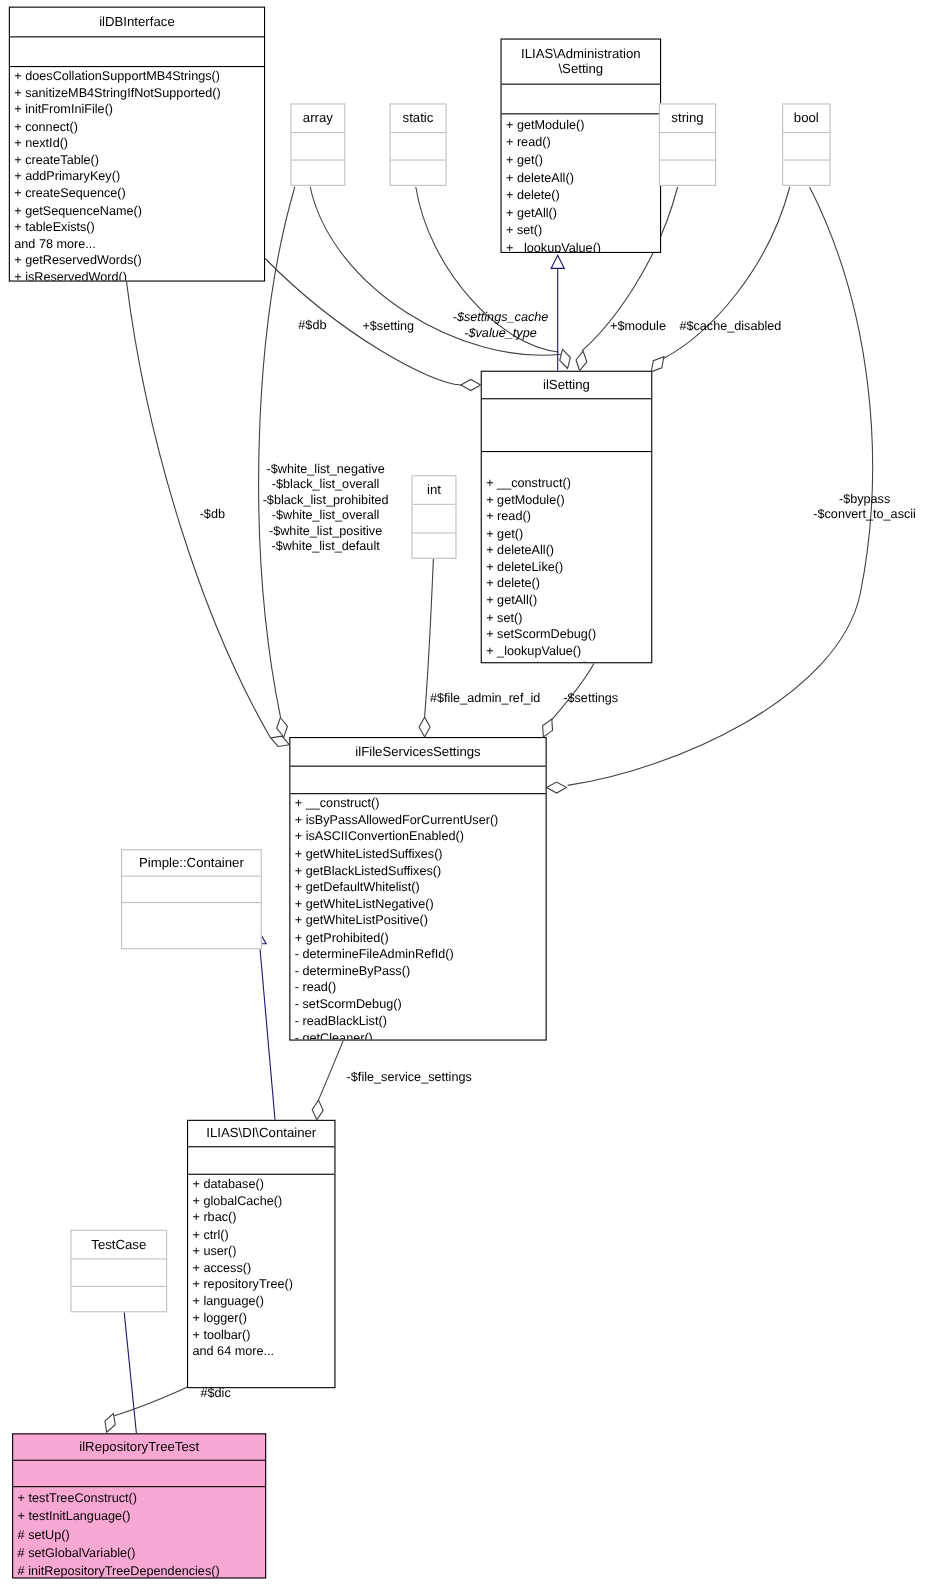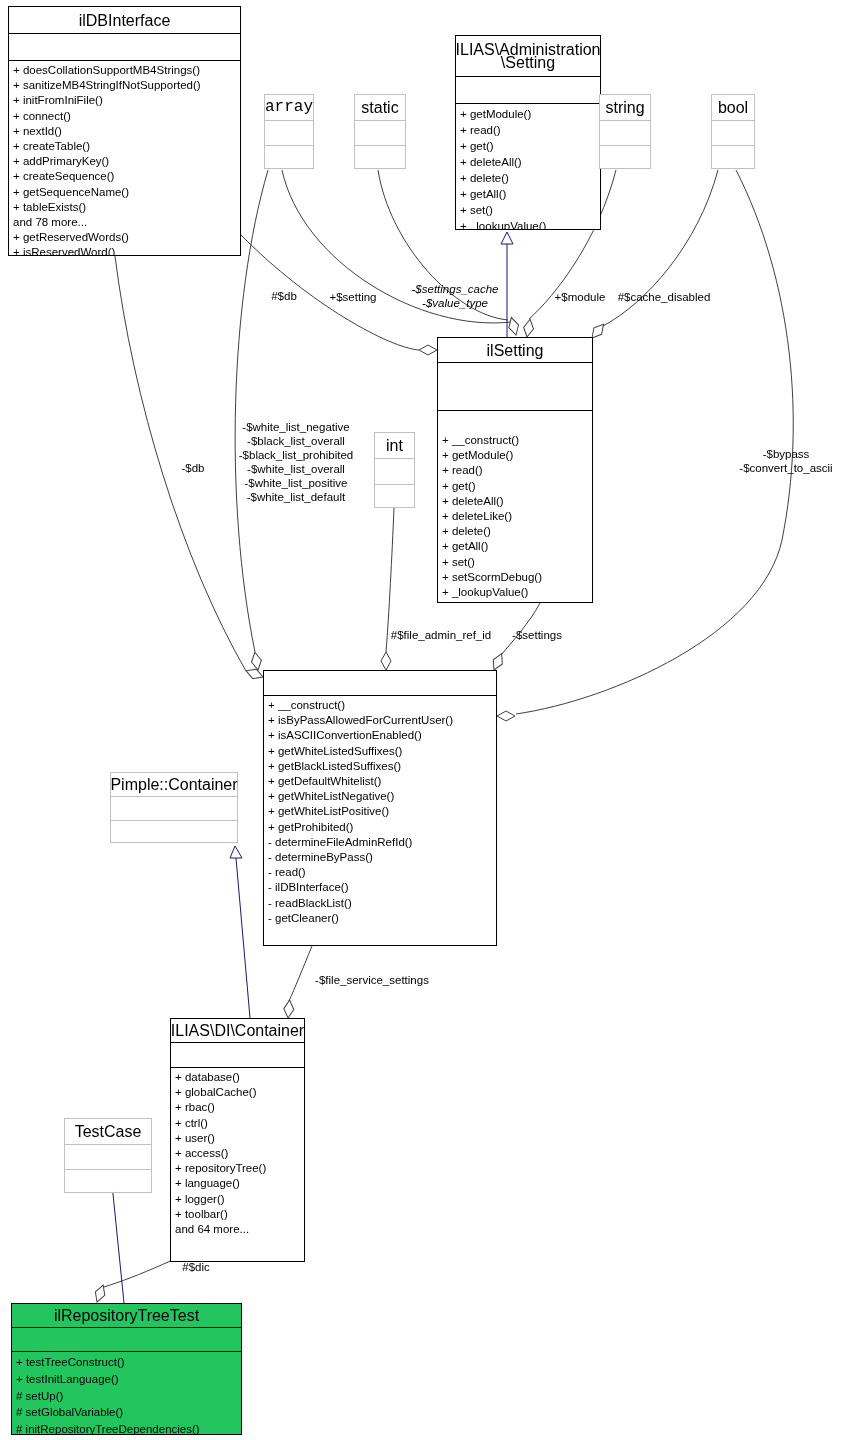--- a/index.html
+++ b/index.html
@@ -3,23 +3,23 @@
 <meta charset="utf-8">
 <style>
   html,body{margin:0;padding:0;background:#fff;}
   #canvas{position:relative;width:855px;height:1440px;background:#fff;
           font-family:"Liberation Sans", sans-serif;color:#000;overflow:hidden;}
   svg.edges{position:absolute;left:0;top:0;width:855px;height:1440px;}
 
   .cls{position:absolute;box-sizing:border-box;background:#fff;border:1px solid #000;
        display:flex;flex-direction:column;font-size:11.5px;}
   .cls.primitive{border-color:#c0c0c0;}
-  .cls.highlight{background:#22c55e;}
+  .cls.highlight{background:#f9a8d4;}
   .cls-title{flex:0 0 auto;display:flex;flex-direction:column;align-items:center;justify-content:center;
-             border-bottom:1px solid #000;text-align:center;font-size:16px;line-height:13px;}
+             border-bottom:1px solid #000;text-align:center;font-size:12px;line-height:13px;}
   .primitive .cls-title{border-bottom-color:#c0c0c0;}
   .cls-attrs{flex:0 0 auto;border-bottom:1px solid #000;}
   .primitive .cls-attrs{border-bottom-color:#c0c0c0;}
   .cls-methods{flex:1 1 auto;padding:2px 2px 0 4px;overflow:hidden;}
   .cls-methods .line{line-height:15.2px;white-space:nowrap;}
   .cls-methods.lh16 .line{line-height:16px;}
   .cls-methods.lh17 .line{line-height:16.8px;}
 
   .edge-label{position:absolute;transform:translateX(-50%);text-align:center;
               font-size:11.5px;line-height:14px;white-space:nowrap;color:#000;}
@@ -88,21 +88,21 @@
         <div class="line">+ createSequence()</div>
         <div class="line">+ getSequenceName()</div>
         <div class="line">+ tableExists()</div>
         <div class="line">and 78 more...</div>
         <div class="line">+ getReservedWords()</div>
         <div class="line">+ isReservedWord()</div>
       </div>
   </div>
 
   <div class="cls primitive" style="left:264px;top:94px;width:50px;height:75px;">
-    <div class="cls-title" style="height:25px;font-family:Liberation Mono, monospace;">
+    <div class="cls-title" style="height:25px;">
         <span>array</span>
       </div>
     <div class="cls-attrs" style="height:24px;"></div>
     <div class="cls-methods"></div>
   </div>
 
   <div class="cls primitive" style="left:354px;top:94px;width:52px;height:75px;">
     <div class="cls-title" style="height:25px;">
         <span>static</span>
       </div>
@@ -169,41 +169,44 @@
 
   <div class="cls primitive" style="left:374px;top:432px;width:41px;height:76px;">
     <div class="cls-title" style="height:25px;">
         <span>int</span>
       </div>
     <div class="cls-attrs" style="height:25px;"></div>
     <div class="cls-methods"></div>
   </div>
 
   <div class="cls" style="left:263px;top:670px;width:234px;height:276px;">
+    <div class="cls-title" style="height:25px;">
+        <span>ilFileServicesSettings</span>
+      </div>
     <div class="cls-attrs" style="height:24px;"></div>
     <div class="cls-methods">
         <div class="line">+ __construct()</div>
         <div class="line">+ isByPassAllowedForCurrentUser()</div>
         <div class="line">+ isASCIIConvertionEnabled()</div>
         <div class="line">+ getWhiteListedSuffixes()</div>
         <div class="line">+ getBlackListedSuffixes()</div>
         <div class="line">+ getDefaultWhitelist()</div>
         <div class="line">+ getWhiteListNegative()</div>
         <div class="line">+ getWhiteListPositive()</div>
         <div class="line">+ getProhibited()</div>
         <div class="line">- determineFileAdminRefId()</div>
         <div class="line">- determineByPass()</div>
         <div class="line">- read()</div>
-        <div class="line">- ilDBInterface()</div>
+        <div class="line">- setScormDebug()</div>
         <div class="line">- readBlackList()</div>
         <div class="line">- getCleaner()</div>
       </div>
   </div>
 
-  <div class="cls primitive" style="left:110px;top:772px;width:128px;height:71px;">
+  <div class="cls primitive" style="left:110px;top:772px;width:128px;height:91px;">
     <div class="cls-title" style="height:23px;">
         <span>Pimple::Container</span>
       </div>
     <div class="cls-attrs" style="height:23px;"></div>
     <div class="cls-methods"></div>
   </div>
 
   <div class="cls" style="left:170px;top:1018px;width:135px;height:244px;">
     <div class="cls-title" style="height:23px;">
         <span>ILIAS\DI\Container</span>

